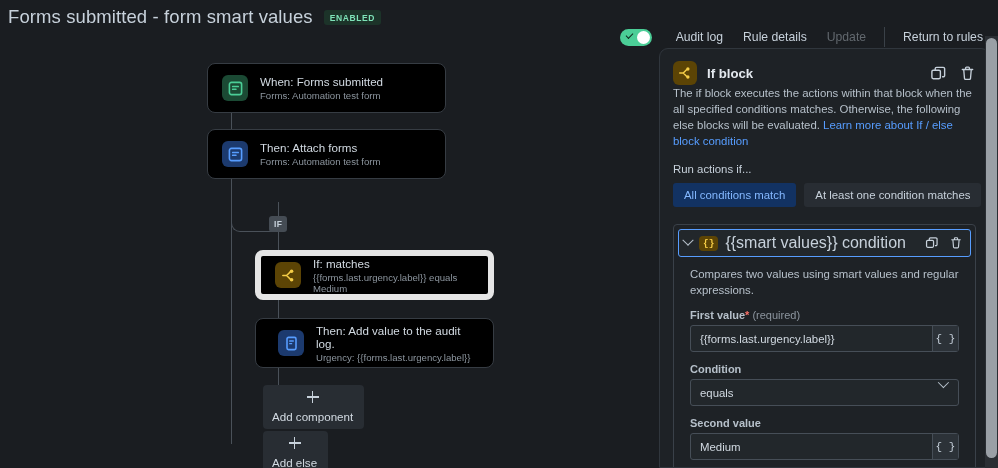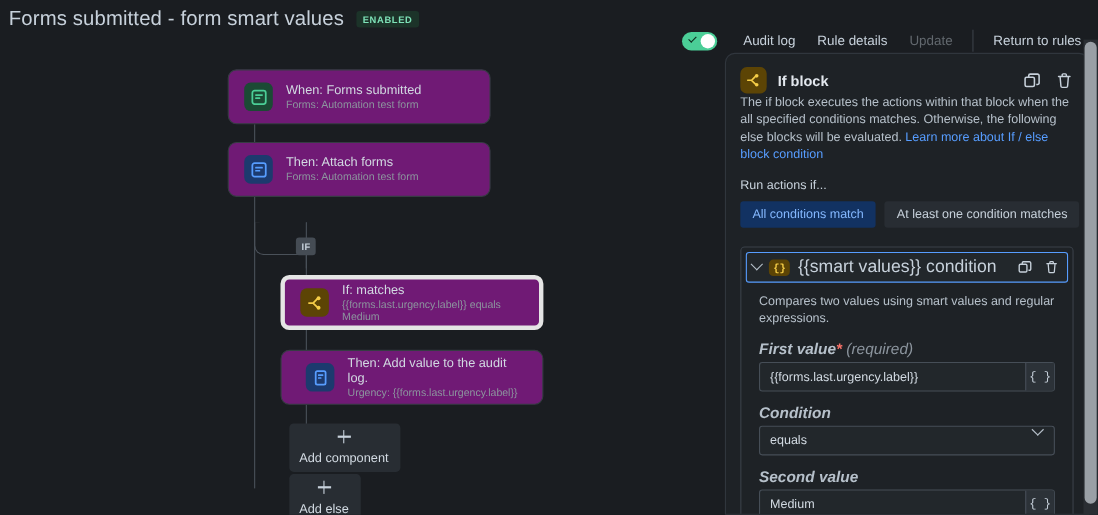--- a/index.html
+++ b/index.html
@@ -55,28 +55,28 @@
     width: 1px; height: 20px; background: #3a4148; margin: 0 8px;
   }
 
   
   .canvas {
     position: absolute; left: 0; top: 34px; width: 655px; height: 434px;
     overflow: hidden;
   }
   .node {
     position: absolute;
-    background: #701a75;
+    background: #000000;
     border: 1px solid #363c43;
     border-radius: 8px;
     display: flex; align-items: center;
     padding: 0 14px;
   }
   .node.selected {
-    border: 4px solid #e5e5e5;
+    border: 6px solid #e5e5e5;
   }
   .node-icon {
     width: 26px; height: 26px; border-radius: 6px; flex: none;
     display: flex; align-items: center; justify-content: center;
     margin-right: 12px;
   }
   .icon-green { background: #1b4a34; }
   .icon-blue  { background: #1c3a6e; }
   .icon-amber { background: #5c4405; }
   .node-text { display: flex; flex-direction: column; gap: 2px; min-width: 0; }
@@ -158,21 +158,21 @@
     background: #5c4405; color: #f5cd47; border-radius: 4px;
     font-size: 9.5px; font-weight: bold; padding: 2px 4px; flex: none;
     font-family: "Liberation Mono", monospace;
   }
   .cond-label { font-size: 16px; color: #c7d1db; }
   .cond-icons { margin-left: auto; display: flex; align-items: center; gap: 10px; padding-right: 2px; }
 
   .cond-body { padding: 9px 12px 10px 12px; }
   .compare-desc { font-size: 11.4px; line-height: 16px; color: #b6c0ca; margin-bottom: 11px; }
   .field-label {
-    font-size: 14px; font-weight: bold; color: #b6c0ca; margin-bottom: 4px; font-style: italic;
+    font-size: 11px; font-weight: bold; color: #b6c0ca; margin-bottom: 4px;
   }
   .req-star { color: #f87168; }
   .req-note { color: #8c959e; font-weight: normal; }
   .field {
     display: flex; 
     background: #22272b; border: 1px solid #464e57; border-radius: 3px;
     height: 27px; margin-bottom: 11px;
   }
   .field input {
     flex: 1; background: transparent; border: none; outline: none;

